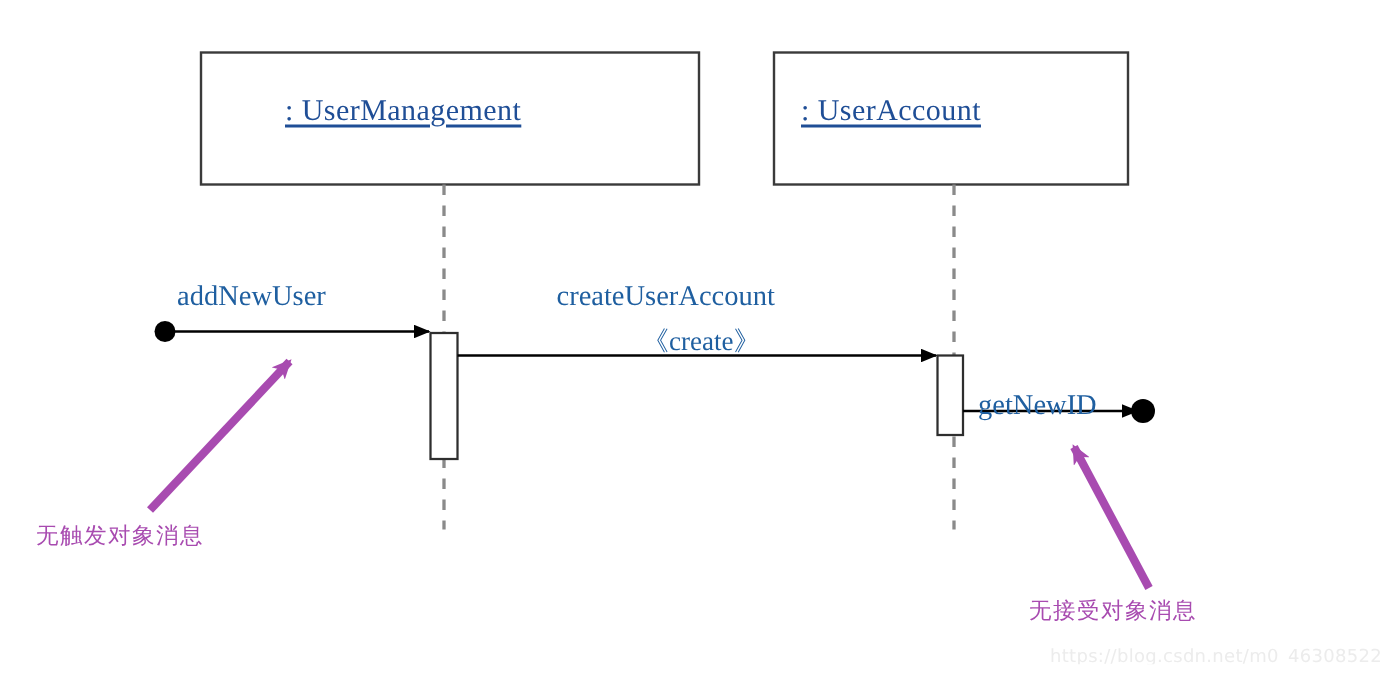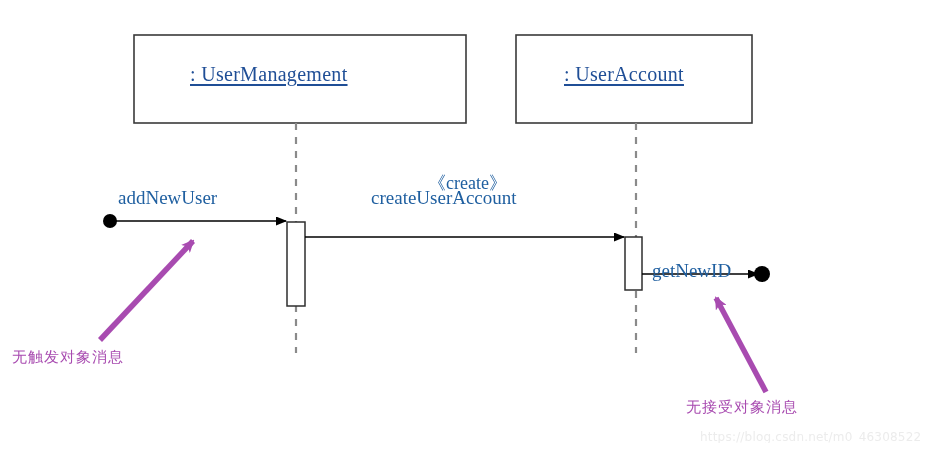--- a/index.html
+++ b/index.html
@@ -39,20 +39,21 @@
   }
   .msg-label {
     color: #1f5fa0;
     font-family: "Liberation Serif", "DejaVu Serif", serif;
     font-size: 19px;
   }
   .stereo {
     color: #1f5fa0;
     font-family: "Liberation Serif", "DejaVu Serif", serif;
     font-size: 18px;
+    margin-top: 44px;
   }
   .note-cn {
     color: #a84bb0;
     font-family: "DejaVu Sans", "Liberation Sans", sans-serif;
     font-size: 15px;
     letter-spacing: 1px;
   }
   .watermark {
     color: #ececec;
     font-family: "DejaVu Sans", "Liberation Sans", sans-serif;
@@ -100,29 +101,29 @@
       <line x1="642" y1="274" x2="758" y2="274" stroke="#000000" stroke-width="1.7" marker-end="url(#arrow-open)"></line>
       <circle cx="762" cy="274" r="8" fill="#000000"></circle>
     </g>
 
     <line x1="100" y1="340" x2="193" y2="241" stroke="#a84bb0" stroke-width="5.5" stroke-linecap="butt" marker-end="url(#arrow-purple)"></line>
     <line x1="766" y1="392" x2="716" y2="298" stroke="#a84bb0" stroke-width="5.5" stroke-linecap="butt" marker-end="url(#arrow-purple)"></line>
   </svg>
 
   <div class="lbl obj-name" style="left:190px; top:64px;">: UserManagement</div>
 
-  <div class="lbl obj-name" style="left:564px; top:64px;">: UserAccount</div>
+  <div class="lbl obj-name" style="left:534px; top:64px;">: UserAccount</div>
 
   <div class="lbl msg-label" style="left:118px; top:188px;">addNewUser</div>
 
   <div class="lbl stereo" style="left:428px; top:174px;">《create》</div>
 
   <div class="lbl msg-label" style="left:371px; top:188px;">createUserAccount</div>
 
   <div class="lbl msg-label" style="left:652px; top:241px;margin-top:20px;">getNewID</div>
 
-  <div class="lbl note-cn" style="left:12px; top:350px;">无触发对象消息</div>
+  <div class="lbl note-cn" style="left:24px; top:350px;">无触发对象消息</div>
 
   <div class="lbl note-cn" style="left:686px; top:400px;text-align:right;">无接受对象消息</div>
 
   <div class="lbl watermark" style="left:700px; top:431px;">https://blog.csdn.net/m0_46308522</div>
 
 </div>
 
 </body></html>

